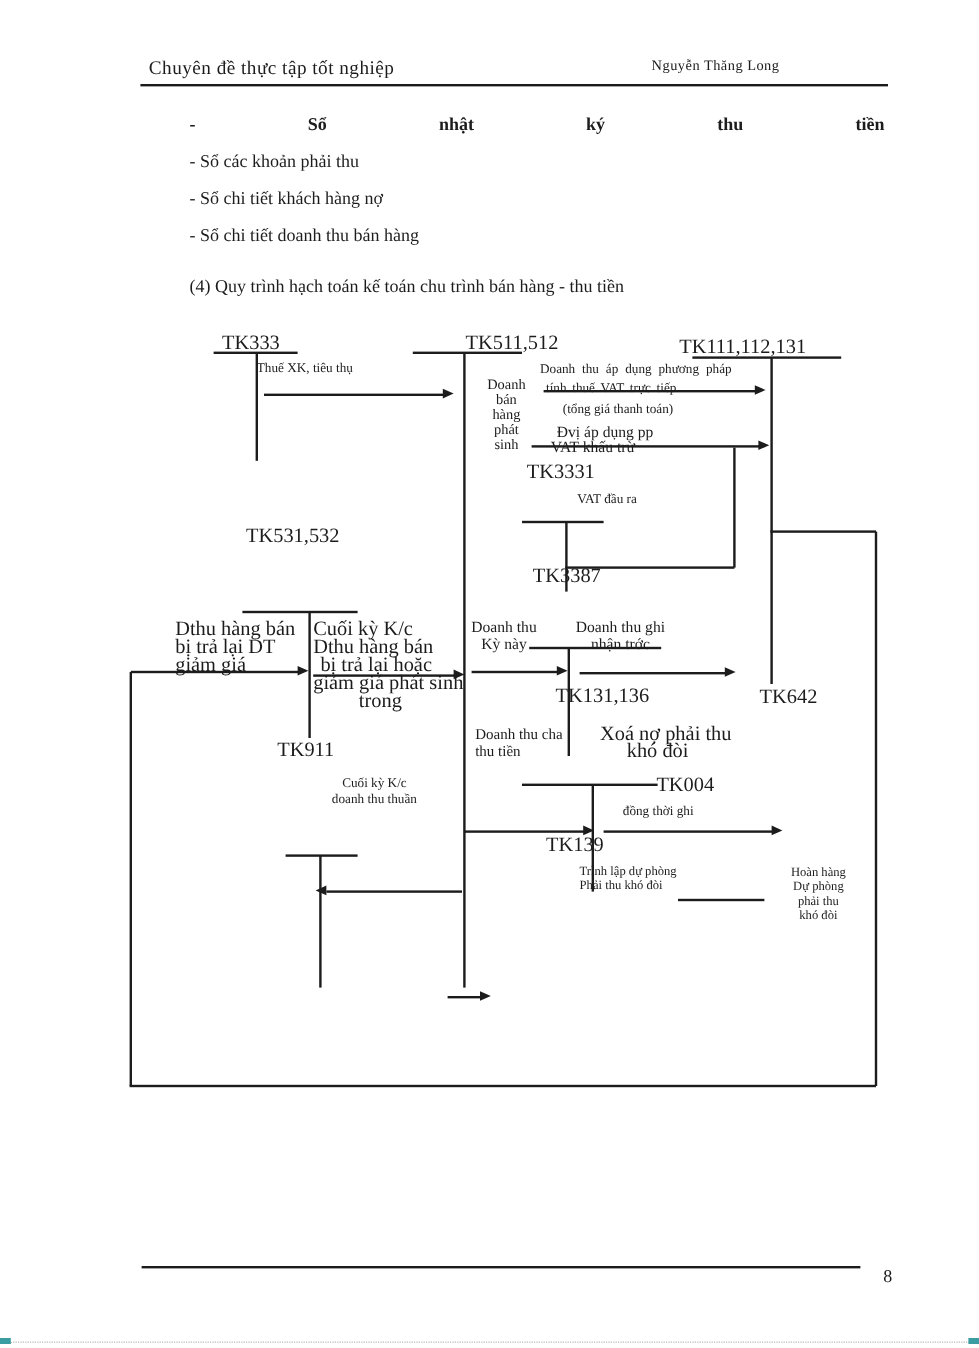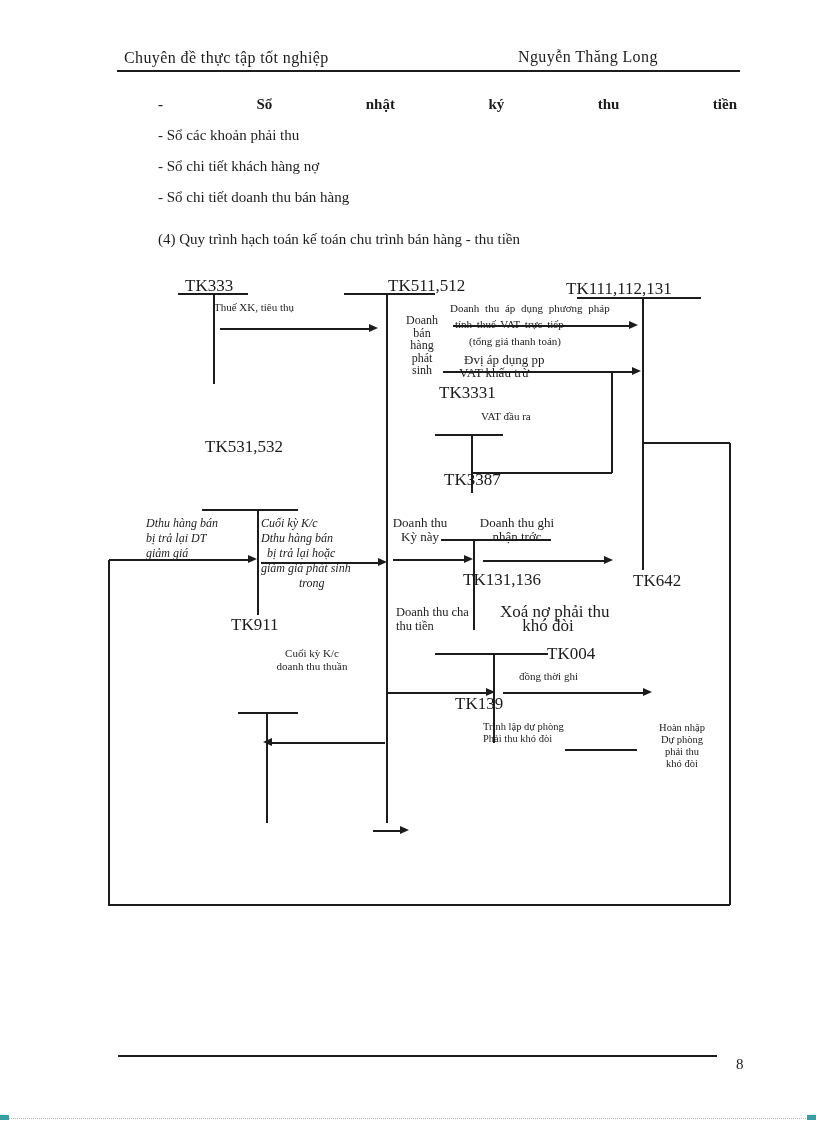--- a/index.html
+++ b/index.html
@@ -9,35 +9,35 @@
         font-family:"Liberation Serif","DejaVu Serif",serif;color:var(--ink);}
   .t{position:absolute;white-space:nowrap;line-height:1.15;}
   .hl{position:absolute;height:1.5px;background:var(--ink);}
   .vl{position:absolute;width:1.5px;background:var(--ink);}
   .ah{position:absolute;width:0;height:0;border-top:4px solid transparent;border-bottom:4px solid transparent;}
   .ah.r{border-left:9px solid var(--ink);}
   .ah.l{border-right:9px solid var(--ink);}
   .acct{font-size:17px;}
   .small{font-size:11px;}
   .tiny{font-size:10.5px;}
-  .med{font-size:12px;font-style:italic;}
+  .med{font-size:17px;}
   .ctr{text-align:center;}
   .justline{position:absolute;display:flex;justify-content:space-between;font-weight:bold;font-size:15px;}
   .bold15{font-weight:normal;font-size:15px;}
   .reg15{font-size:15px;}
   .dotted{position:absolute;border-top:1px dotted #b9b9b9;height:0;}
   .corner{position:absolute;height:5px;background:#3a9da1;}
 </style>
 </head>
 <body>
 
 <div class="page">
 
   <div class="t" style="left:124px;top:49px;font-size:16px;letter-spacing:.4px;">Chuyên đề thực tập tốt nghiệp</div>
-  <div class="t" style="left:518px;top:48px;font-size:16px;letter-spacing:.4px;">Nguyễn Thăng Long</div>
+  <div class="t" style="left:543px;top:48px;font-size:12px;letter-spacing:.4px;">Nguyễn Thăng Long</div>
   <div class="hl" style="left:117px;top:70px;width:623px;height:2px;"></div>
 
   <div class="justline" style="left:158px;top:96px;width:579px;">
     <span>-</span>
     <span>Sổ</span>
     <span>nhật</span>
     <span>ký</span>
     <span>thu</span>
     <span>tiền</span>
   </div>
@@ -151,21 +151,21 @@
   </div>
 
   <div class="t small" style="left:519px;top:670px;">đồng thời ghi</div>
 
   <div class="t tiny" style="left:483px;top:721px;line-height:12px;">
     <div>Trình lập dự phòng</div>
     <div>Phải thu khó đòi</div>
   </div>
 
   <div class="t ctr tiny" style="left:648px;top:722px;width:68px;line-height:12px;">
-    <div>Hoàn nhập</div>
+    <div>Hoàn hàng</div>
     <div>Dự phòng</div>
     <div>phải thu</div>
     <div>khó đòi</div>
   </div>
 
 
   <div class="hl" style="left:220px;top:328px;width:150px;"></div>
   <div class="ah r" style="left:369px;top:324px;"></div>
 
   <div class="hl" style="left:453px;top:325px;width:177px;"></div>

